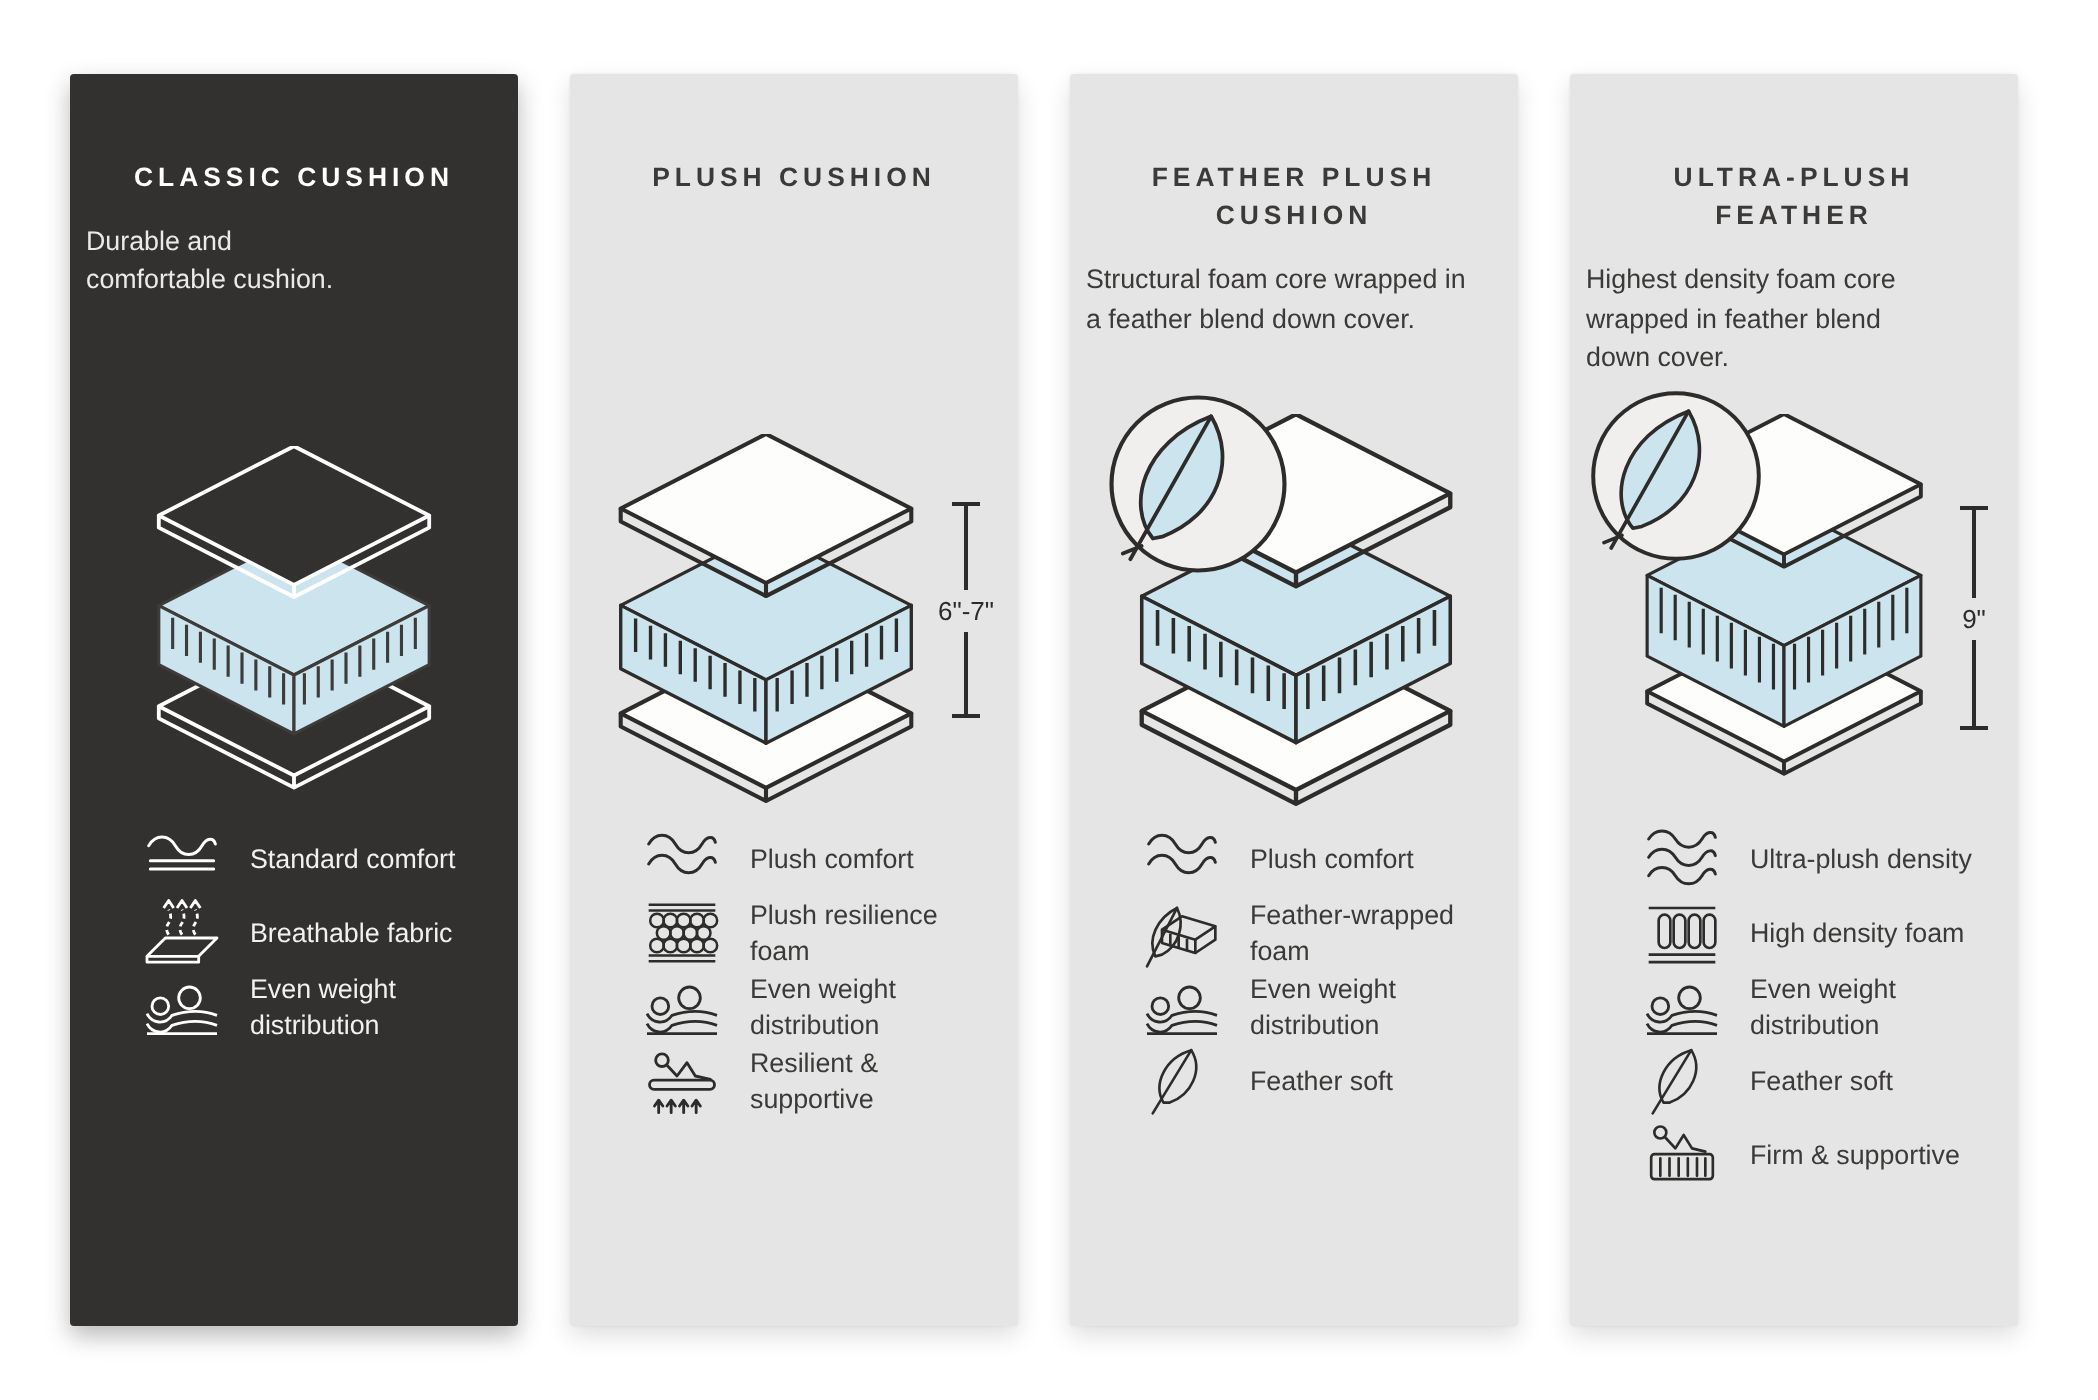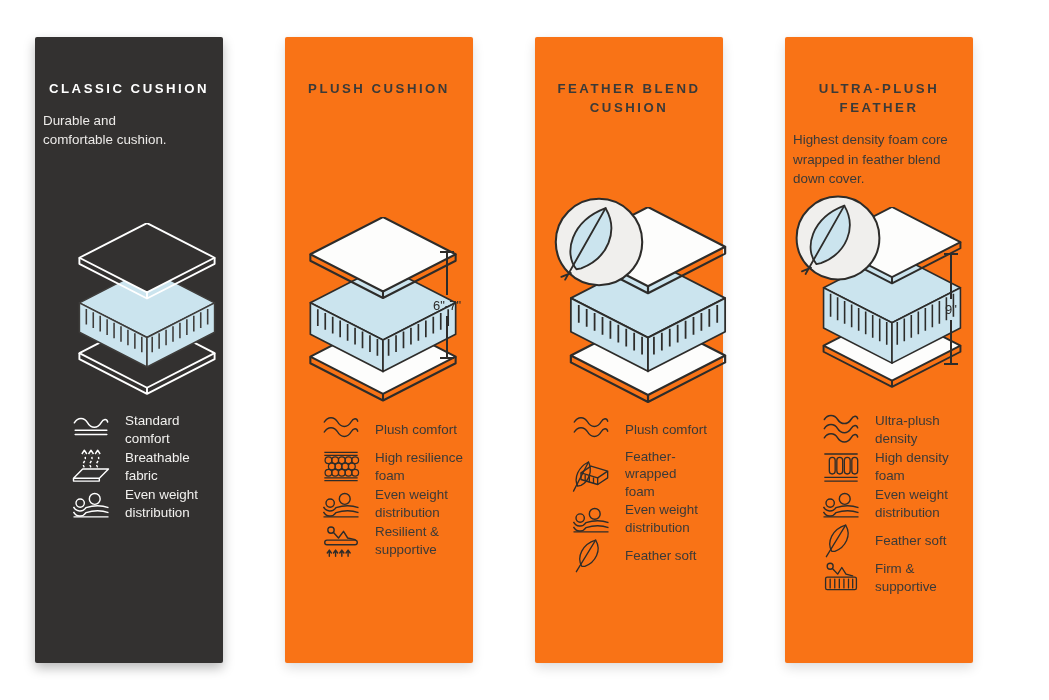--- a/index.html
+++ b/index.html
@@ -3,30 +3,30 @@
 <meta charset="utf-8">
 <title>Cushion Comparison Infographic</title>
 <style>
   html,body{margin:0;padding:0;}
   body{
     width:1049px;height:700px;background:#ffffff;position:relative;overflow:hidden;
     font-family:"Liberation Sans", sans-serif;
   }
   #stage{position:absolute;inset:0;}
   .panel{
-    position:absolute;top:37px;width:188px;height:626px;border-radius:2px;
+    position:absolute;top:37px;width:224px;height:626px;border-radius:2px;
   }
   .panel.dark{
     --ink:#ffffff; --foam:#cbe4ee; --foam-ink:#3e3c3a; --sheet-fill:#333130; --panel-bg:#333130;
     background:#333130; color:#f2f1ef;
     box-shadow:0 5px 12px rgba(0,0,0,.28);
   }
   .panel.light{
     --ink:#2d2c2a; --foam:#cbe4ee; --foam-ink:#2d2c2a; --sheet-fill:#fdfdfc; --panel-bg:#f0efed;
-    background:#f97316; color:#3b3a38;
+    background:#e5e5e5; color:#3b3a38;
     box-shadow:0 5px 12px rgba(0,0,0,.13), 0 0 2px rgba(0,0,0,.06);
   }
   .panel.p1{left:35px;}
   .panel.p2{left:285px;}
   .panel.p3{left:535px;}
   .panel.p4{left:785px;}
 
   .p-title{
     margin:42px 10px 0 10px;text-align:center;font-weight:bold;
     font-size:13.2px;letter-spacing:.19em;line-height:1.45;white-space:pre-line;
@@ -282,21 +282,21 @@
             </svg>
           </span>
         <span class="f-label">Plush comfort</span>
       </div>
       <div class="feature">
         <span class="f-icon">
             <svg viewBox="0 0 48 44">
               <use href="#i-bubbles"></use>
             </svg>
           </span>
-        <span class="f-label">High resilience
+        <span class="f-label">Plush resilience
 foam</span>
       </div>
       <div class="feature">
         <span class="f-icon">
             <svg viewBox="0 0 48 44">
               <use href="#i-weight"></use>
             </svg>
           </span>
         <span class="f-label">Even weight
 distribution</span>
@@ -307,22 +307,24 @@
               <use href="#i-resilient"></use>
             </svg>
           </span>
         <span class="f-label">Resilient &amp;
 supportive</span>
       </div>
     </div>
   </section>
 
   <section class="panel light p3">
-    <h2 class="p-title">FEATHER BLEND
+    <h2 class="p-title">FEATHER PLUSH
 CUSHION</h2>
+    <p class="p-desc">Structural foam core wrapped in
+a feather blend down cover.</p>
     <div class="illu">
       <svg class="cushion c3">
           <use href="#sym-cushion"></use>
         </svg>
       <svg class="badge b3">
           <use href="#sym-feather-badge"></use>
         </svg>
     </div>
     <div class="features">
       <div class="feature">

